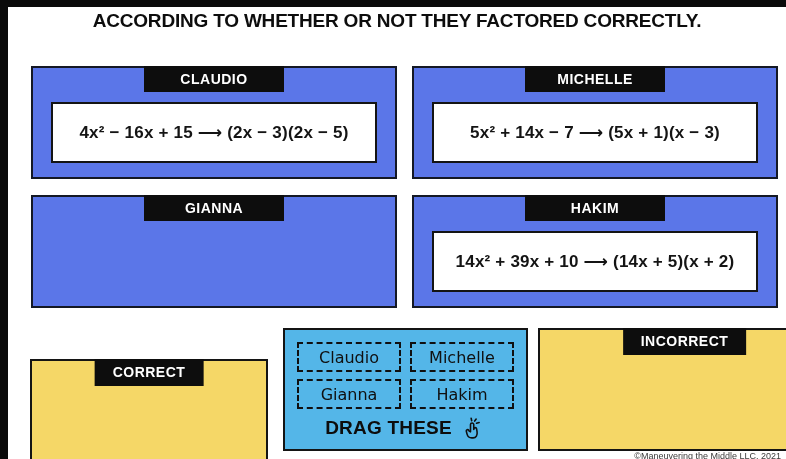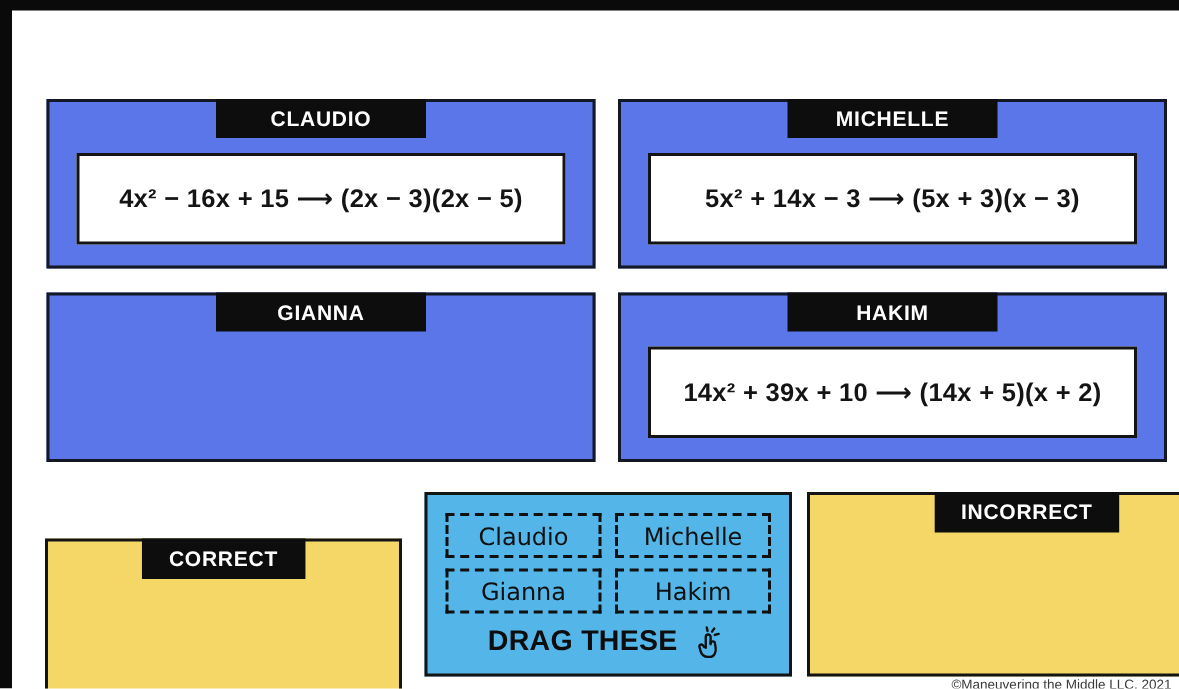--- a/index.html
+++ b/index.html
@@ -111,33 +111,34 @@
 </style>
 </head>
 <body>
 
 <div class="edge-top"></div>
 <div class="edge-left"></div>
 
 <div class="slide">
 
   <div class="title">
+    <div>ACCORDING TO WHETHER OR NOT THEY FACTORED CORRECTLY.</div>
   </div>
 
   <div class="card c1">
     <div class="plate">CLAUDIO</div>
     <div class="eq-box">
       <span class="eq-text">4x² − 16x + 15 ⟶ (2x − 3)(2x − 5)</span>
     </div>
   </div>
 
   <div class="card c2">
     <div class="plate">MICHELLE</div>
     <div class="eq-box">
-      <span class="eq-text">5x² + 14x − 3 ⟶ (5x + 3)(x − 3)</span>
+      <span class="eq-text">5x² + 14x − 7 ⟶ (5x + 1)(x − 3)</span>
     </div>
   </div>
 
   <div class="card c3">
     <div class="plate">GIANNA</div>
   </div>
 
   <div class="card c4">
     <div class="plate">HAKIM</div>
     <div class="eq-box">

